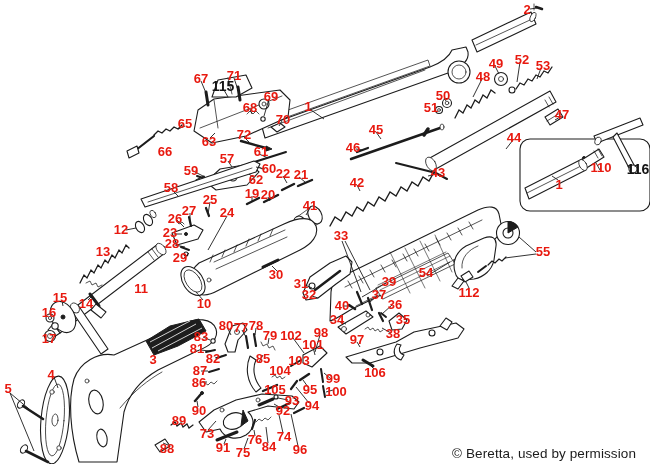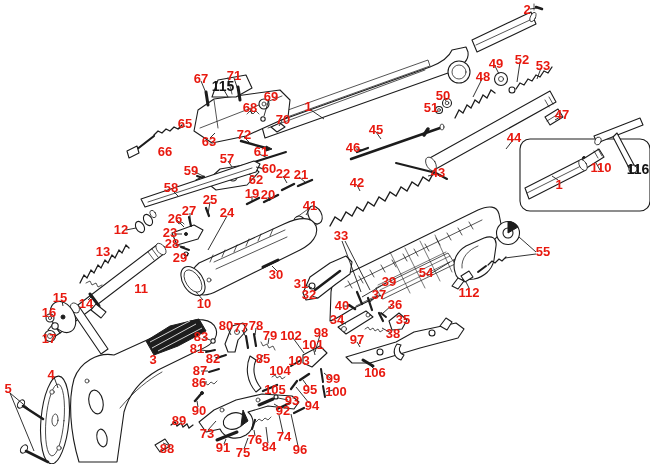--- a/index.html
+++ b/index.html
@@ -633,13 +633,14 @@
         <text x="280" y="370" class="callout" fill="#e8190f">104</text>
         <text x="275" y="389" class="callout" fill="#e8190f">105</text>
         <text x="375" y="372" class="callout" fill="#e8190f">106</text>
         <text x="601" y="167" class="callout" fill="#e8190f">110</text>
         <text x="469" y="292" class="callout" fill="#e8190f">112</text>
         <text x="223" y="86" class="callout black" fill="#141414">115</text>
         <text x="638" y="169" class="callout black" fill="#141414">116</text>
       </g>
   </svg>
 
+  <div id="copyright">© Beretta, used by permission</div>
 </div>
 
 </body></html>

